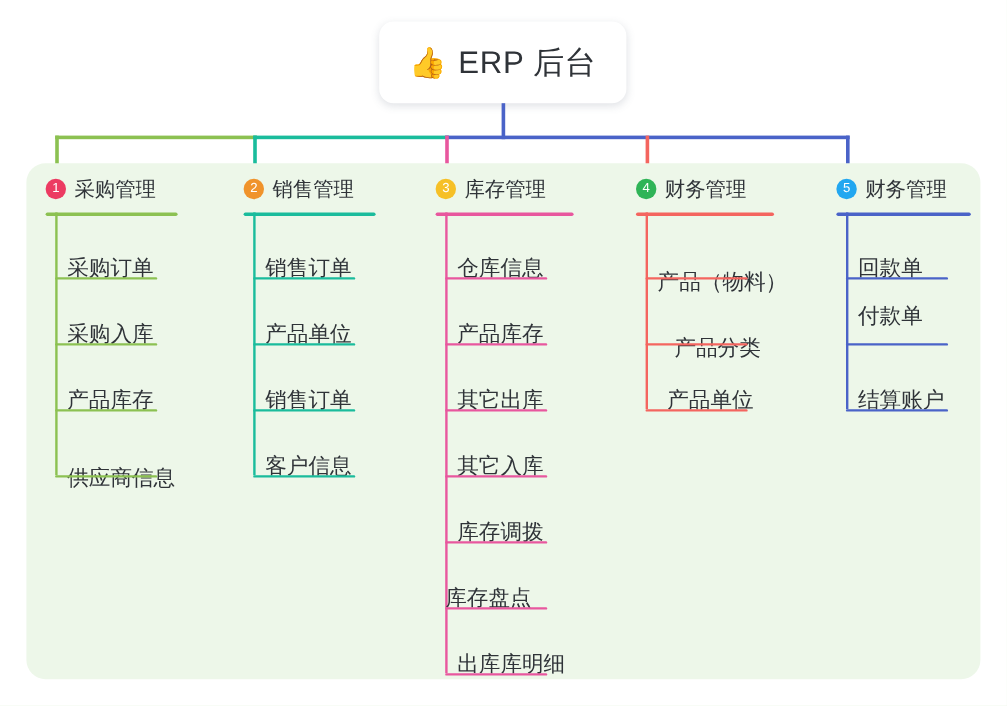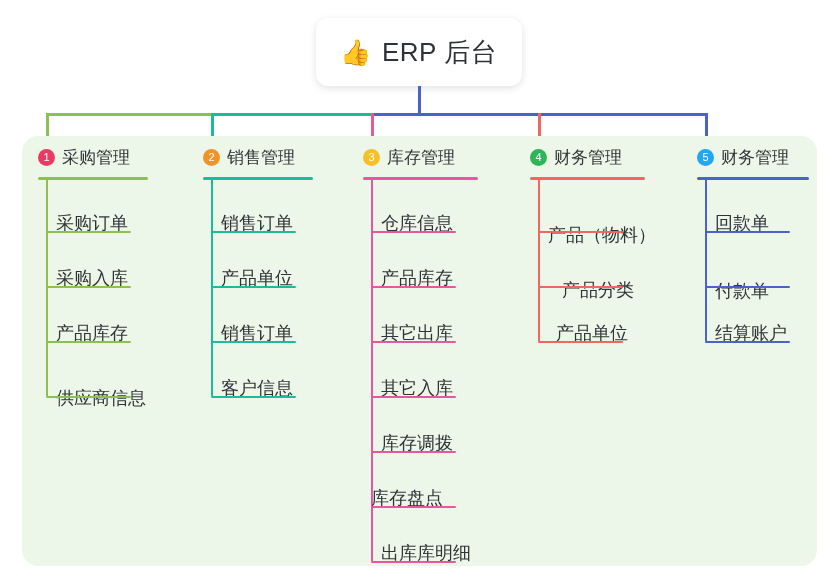--- a/index.html
+++ b/index.html
@@ -211,20 +211,20 @@
       </div>
       <div class="column" style="left: 697px; top: 139px;">
         <div class="col-head">
           <span class="badge" style="background: rgb(34, 167, 240);">5</span>
           <span class="col-title">财务管理</span>
         </div>
         <div class="head-rule" style="background: rgb(74, 99, 200); width: 112px; top: 38px;"></div>
         <div class="stem" style="background: rgb(74, 99, 200); top: 38px; height: 164px;"></div>
         <div class="leaf-label" style="left: 18px; top: 72px;">回款单</div>
         <div class="leaf-rule" style="background: rgb(74, 99, 200); width: 85px; top: 92px;"></div>
-        <div class="leaf-label" style="left: 18px; top: 140px;">付款单</div>
+        <div class="leaf-label" style="left: 18px; top: 112px;">付款单</div>
         <div class="leaf-rule" style="background: rgb(74, 99, 200); width: 85px; top: 147px;"></div>
         <div class="leaf-label" style="left: 18px; top: 182px;">结算账户</div>
         <div class="leaf-rule" style="background: rgb(74, 99, 200); width: 85px; top: 202px;"></div>
       </div>
     </div>
 
 </div>
 
 </body></html>

